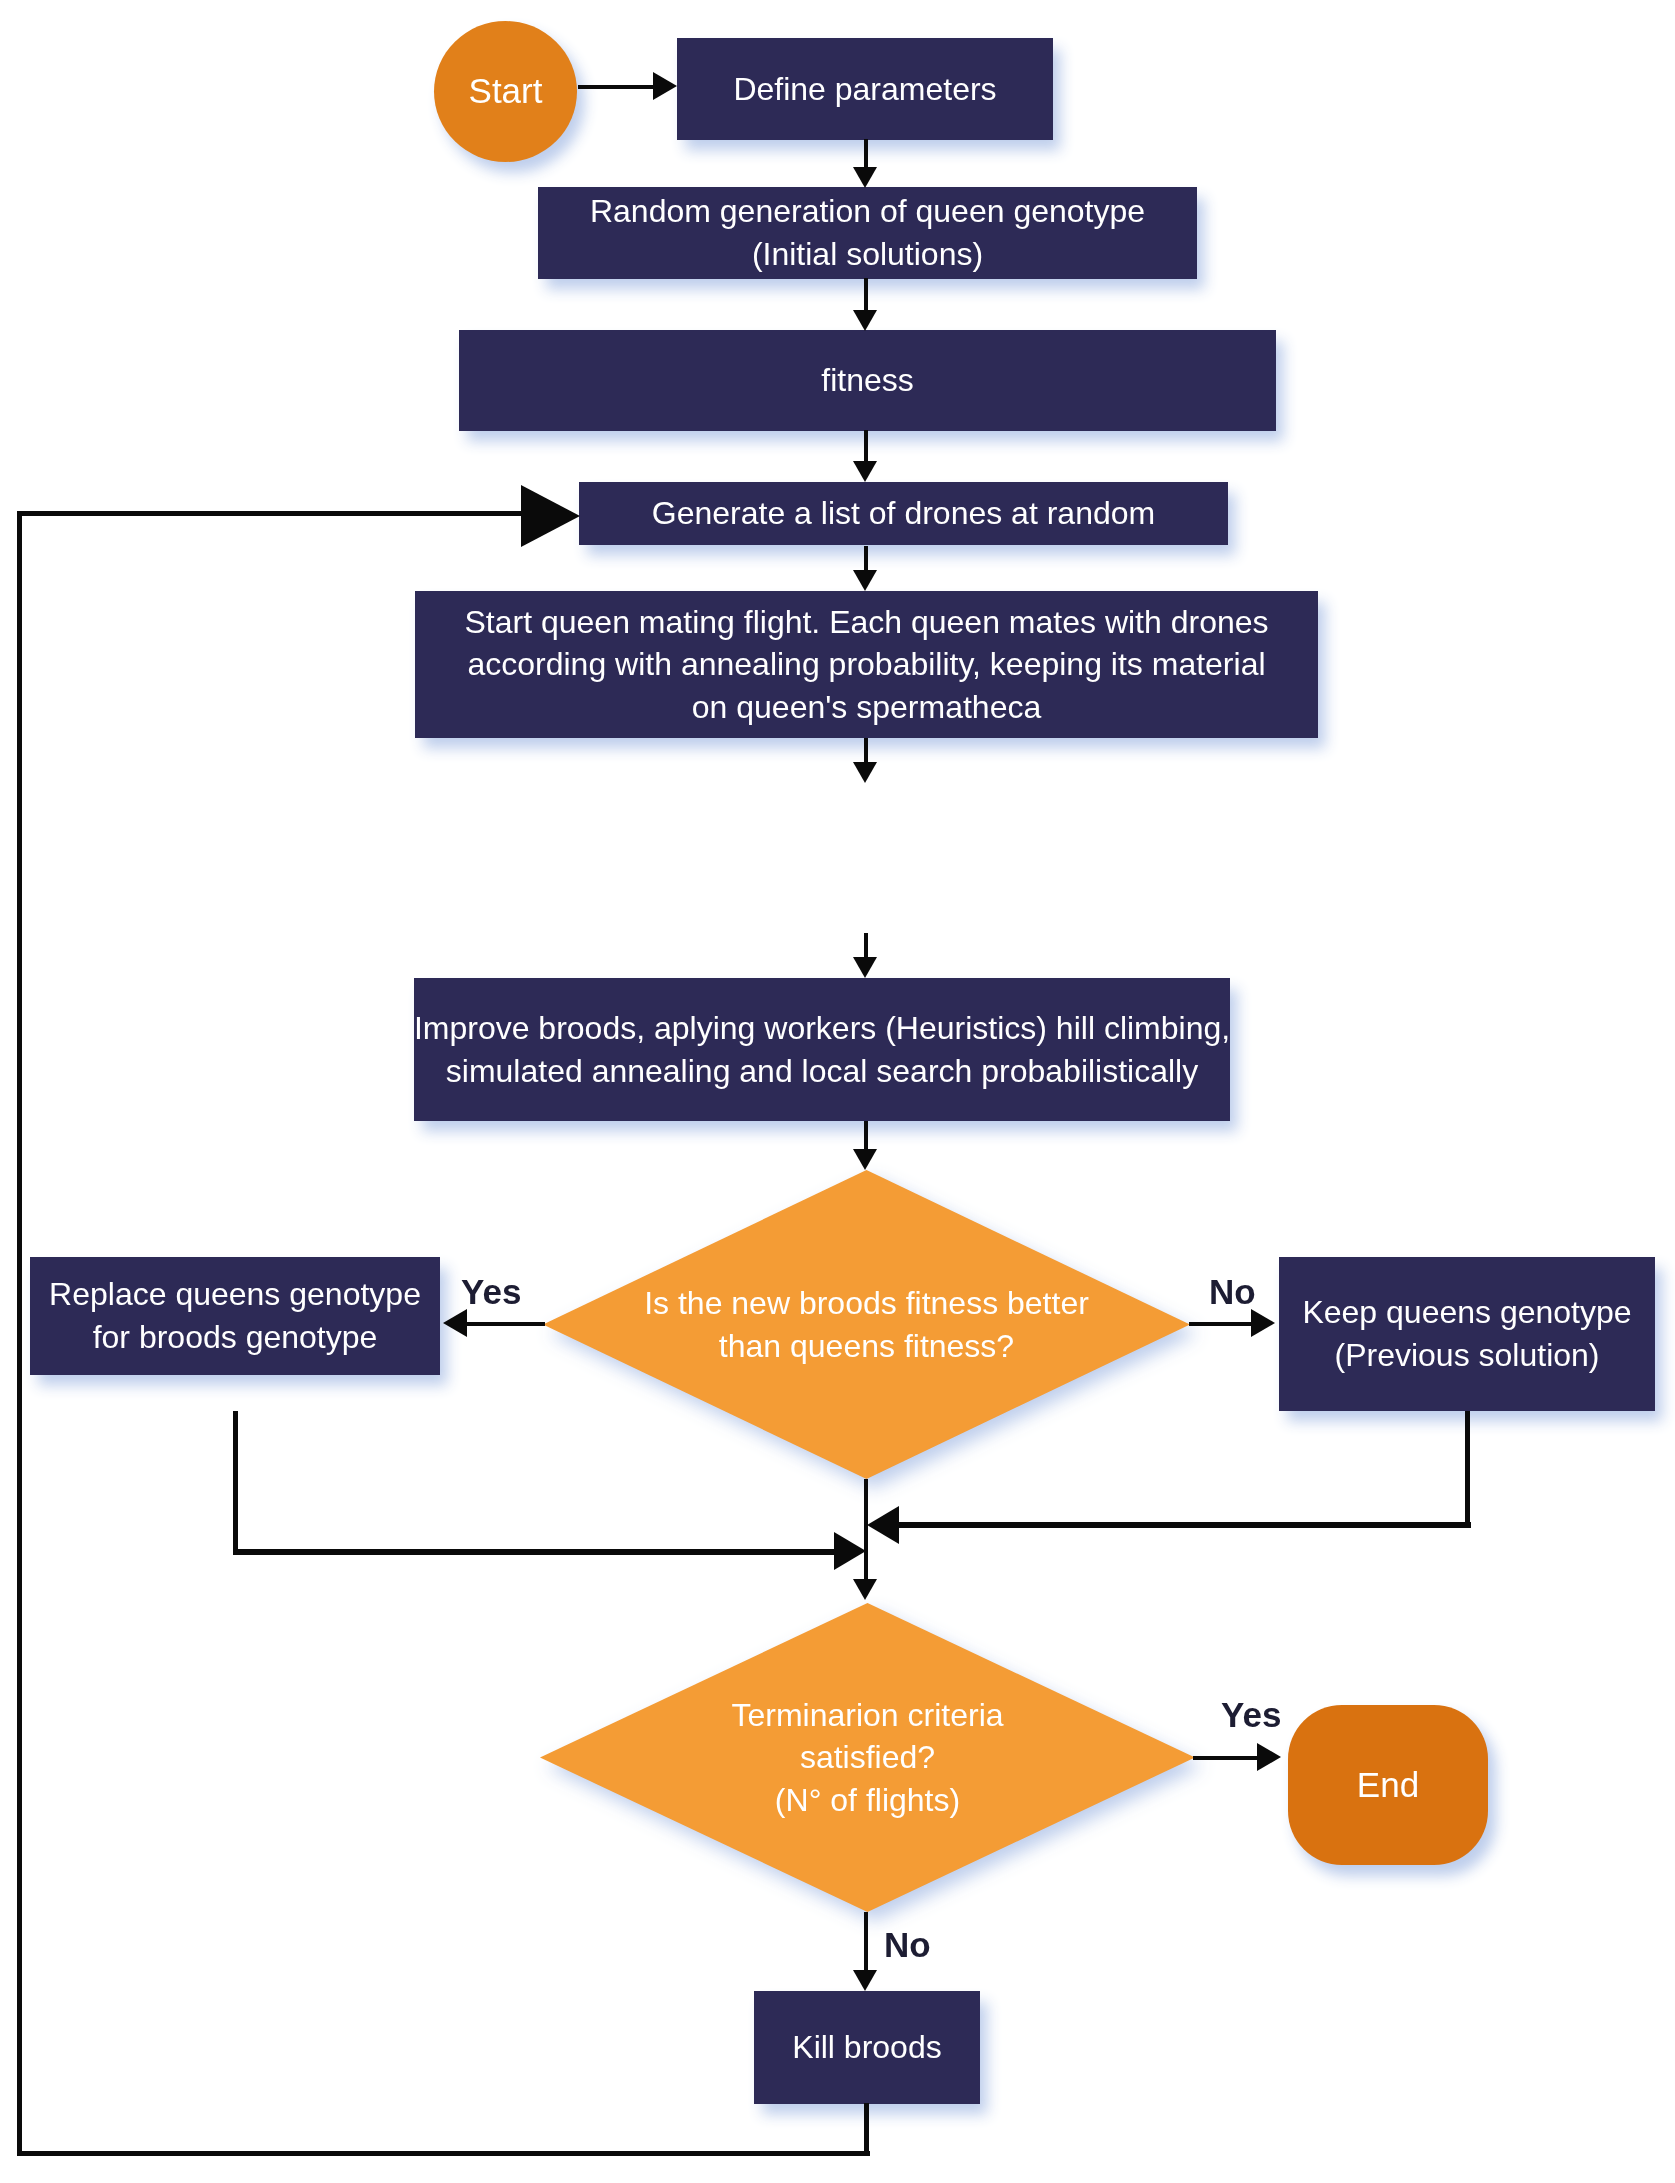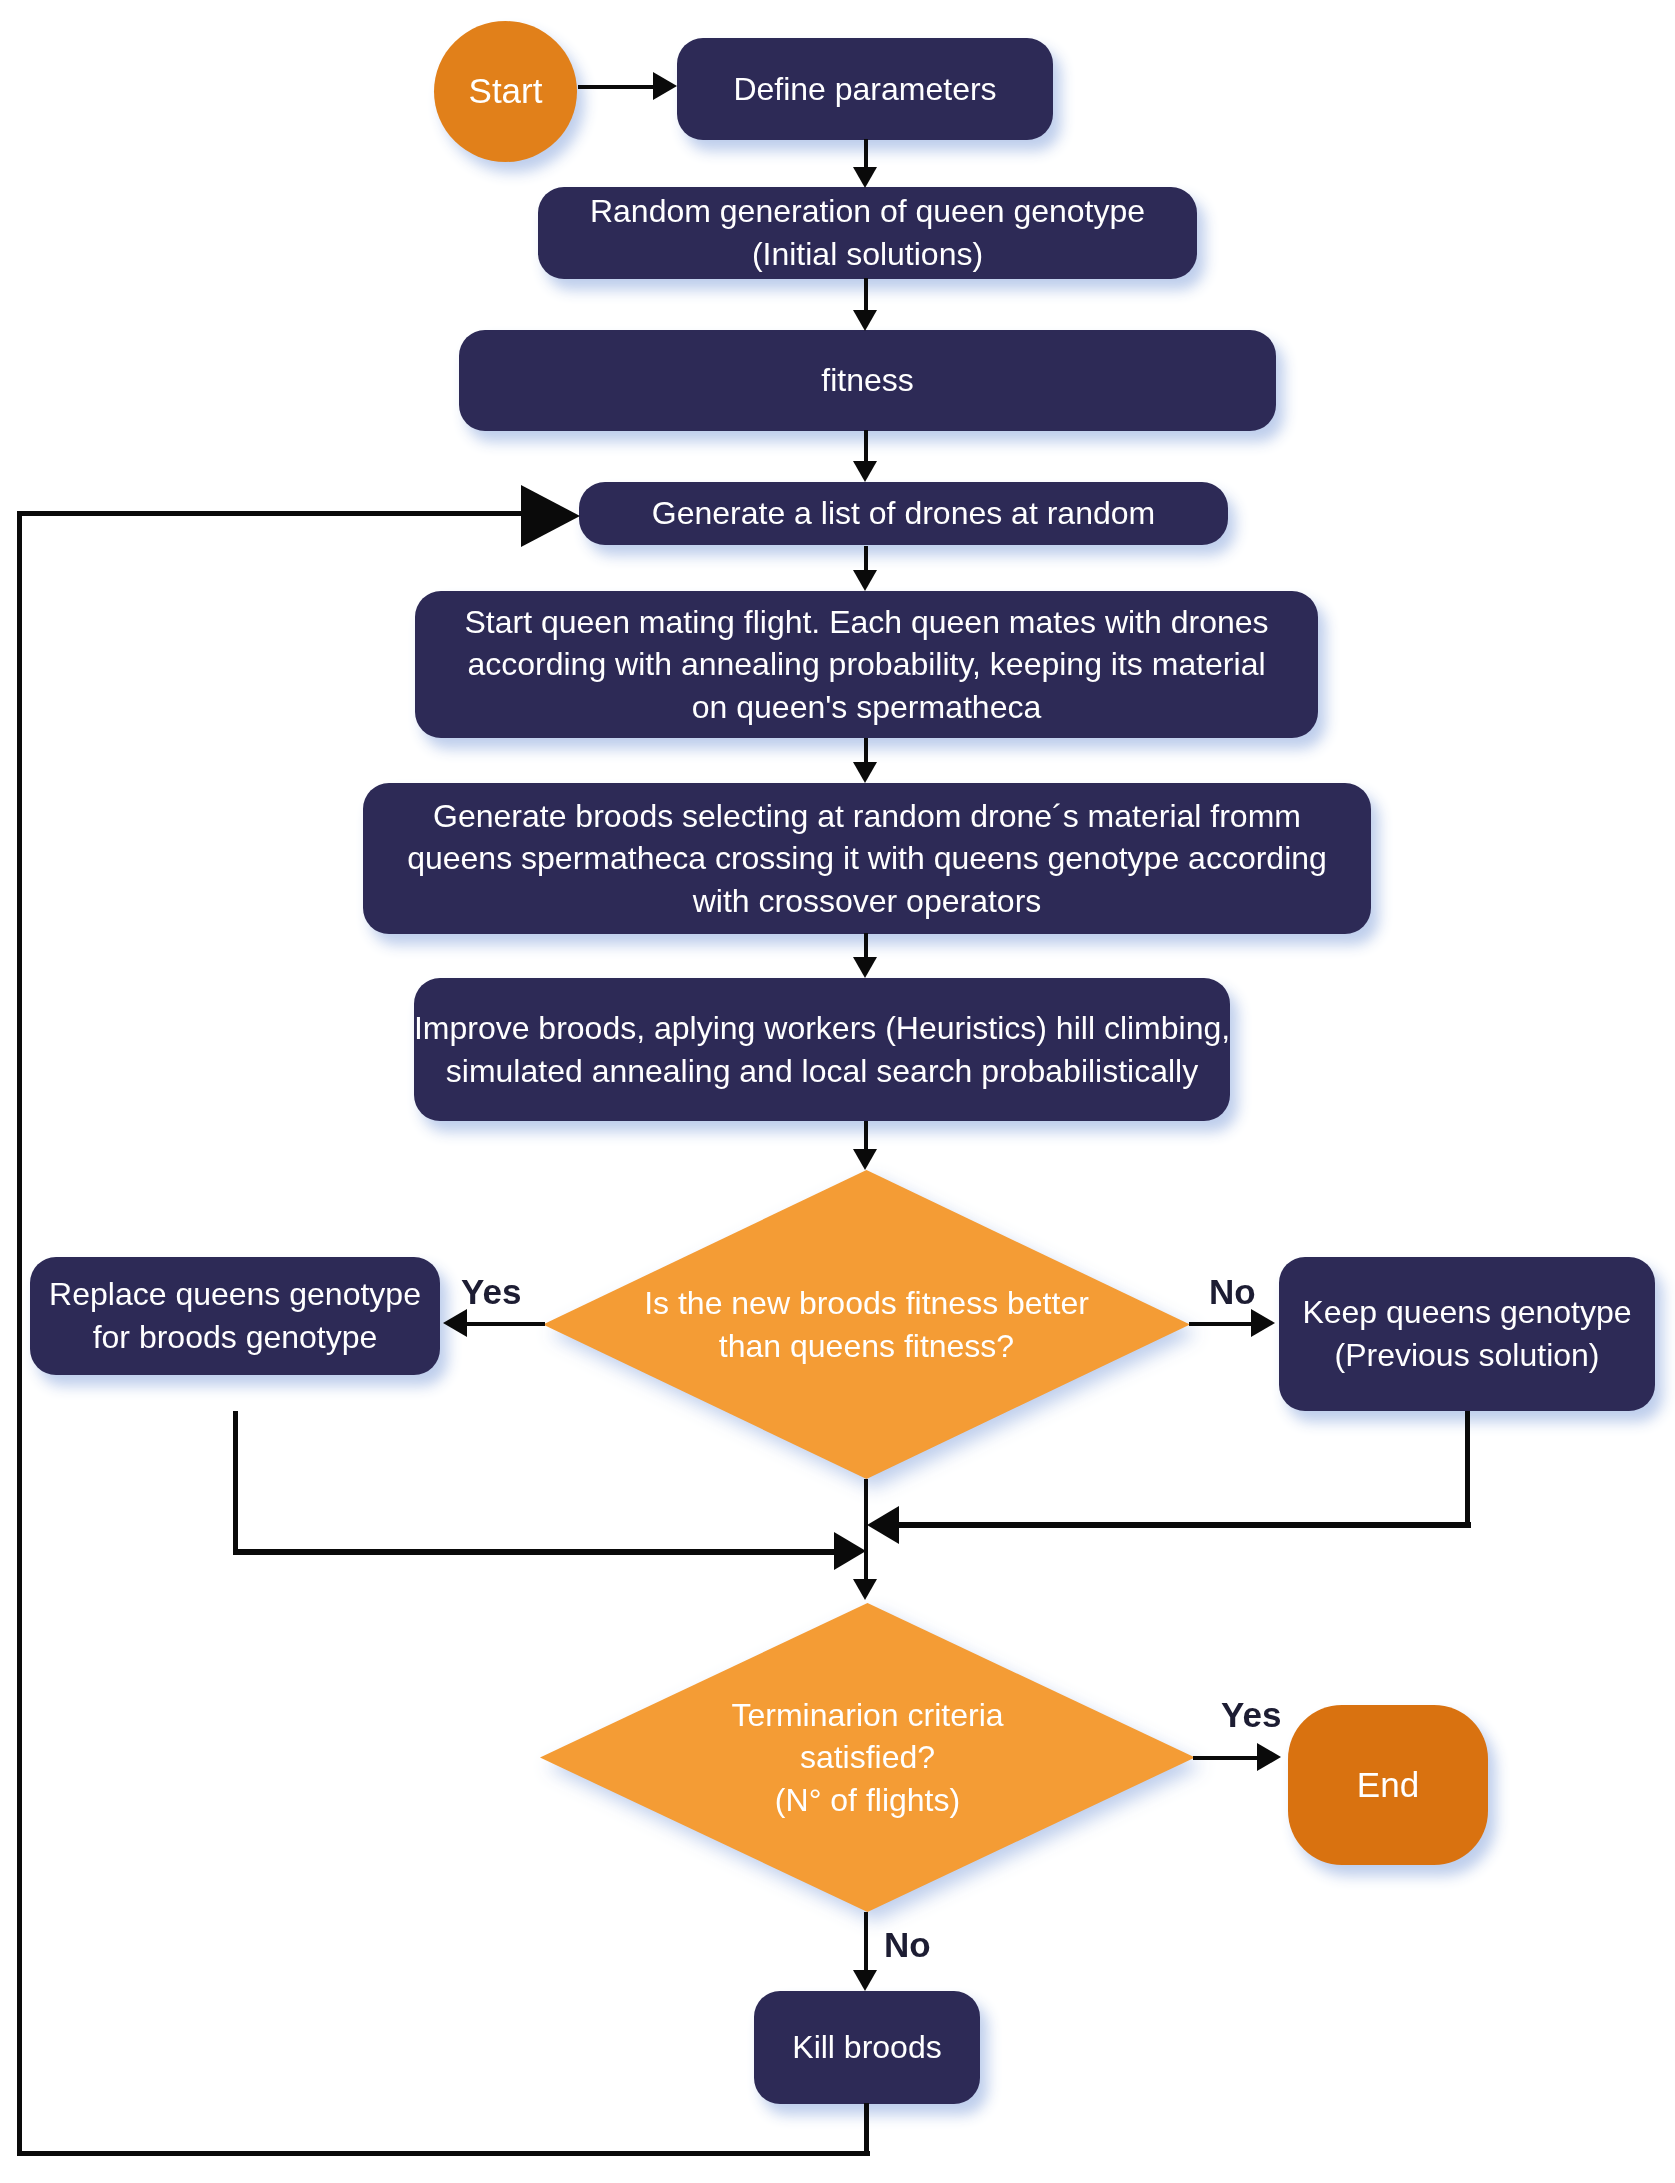--- a/index.html
+++ b/index.html
@@ -5,21 +5,21 @@
   :root{
     --navy:#2d2a56; --diamond:#f49c35; --start:#e1801a; --end:#d97210;
     --line:#0a0a0a; --label:#1d1d33; --box-text:#ffffff;
     --shadow:7.5px 10.5px 13.5px rgba(186,203,235,.95);
   }
   html,body{margin:0;padding:0;background:#ffffff;}
   #canvas{position:relative;width:1675px;height:2183px;background:#ffffff;
           font-family:"Liberation Sans",sans-serif;overflow:hidden;}
   .node{position:absolute;display:flex;flex-direction:column;align-items:center;
         justify-content:center;text-align:left;color:var(--box-text);}
-  .box{background:var(--navy);box-shadow:var(--shadow);border-radius:26px;}
+  .box{background:var(--navy);box-shadow:var(--shadow);}
   .ln{font-size:32px;line-height:1.33;white-space:nowrap;}
   .big{font-size:35px;}
   #start-node{border-radius:50%;background:var(--start);box-shadow:var(--shadow);}
   #end-node{border-radius:54px;background:var(--end);box-shadow:var(--shadow);margin-top:19px;}
   .dwrap{position:absolute;filter:drop-shadow(7.5px 9px 9px rgba(186,203,235,.95));}
   .diamond{width:100%;height:100%;background:var(--diamond);
            clip-path:polygon(50% 0,100% 50%,50% 100%,0 50%);
            display:flex;flex-direction:column;align-items:center;justify-content:center;
            text-align:center;color:var(--box-text);}
   .hline,.vline{position:absolute;background:var(--line);}
@@ -57,25 +57,20 @@
   <div class="node box" style="left:579px;top:482px;width:649px;height:63px">
     <div class="ln">Generate a list of drones at random</div>
   </div>
 
   <div class="node box" style="left:415px;top:591px;width:903px;height:147px">
     <div class="ln">Start queen mating flight. Each queen mates with drones</div>
     <div class="ln">according with annealing probability, keeping its material</div>
     <div class="ln">on queen's spermatheca</div>
   </div>
 
-  <div class="node box" style="left:363px;top:783px;width:1008px;height:151px">
-    <div class="ln">Generate broods selecting at random drone´s material fromm</div>
-    <div class="ln">queens spermatheca crossing it with queens genotype according</div>
-    <div class="ln">with crossover operators</div>
-  </div>
 
   <div class="node box" style="left:414px;top:978px;width:816px;height:143px">
     <div class="ln">Improve broods, aplying workers (Heuristics) hill climbing,</div>
     <div class="ln">simulated annealing and local search probabilistically</div>
   </div>
 
   <div class="dwrap" style="left:543px;top:1170px;width:647px;height:309px">
     <div class="diamond">
       <div class="ln">Is the new broods fitness better</div>
       <div class="ln">than queens fitness?</div>

